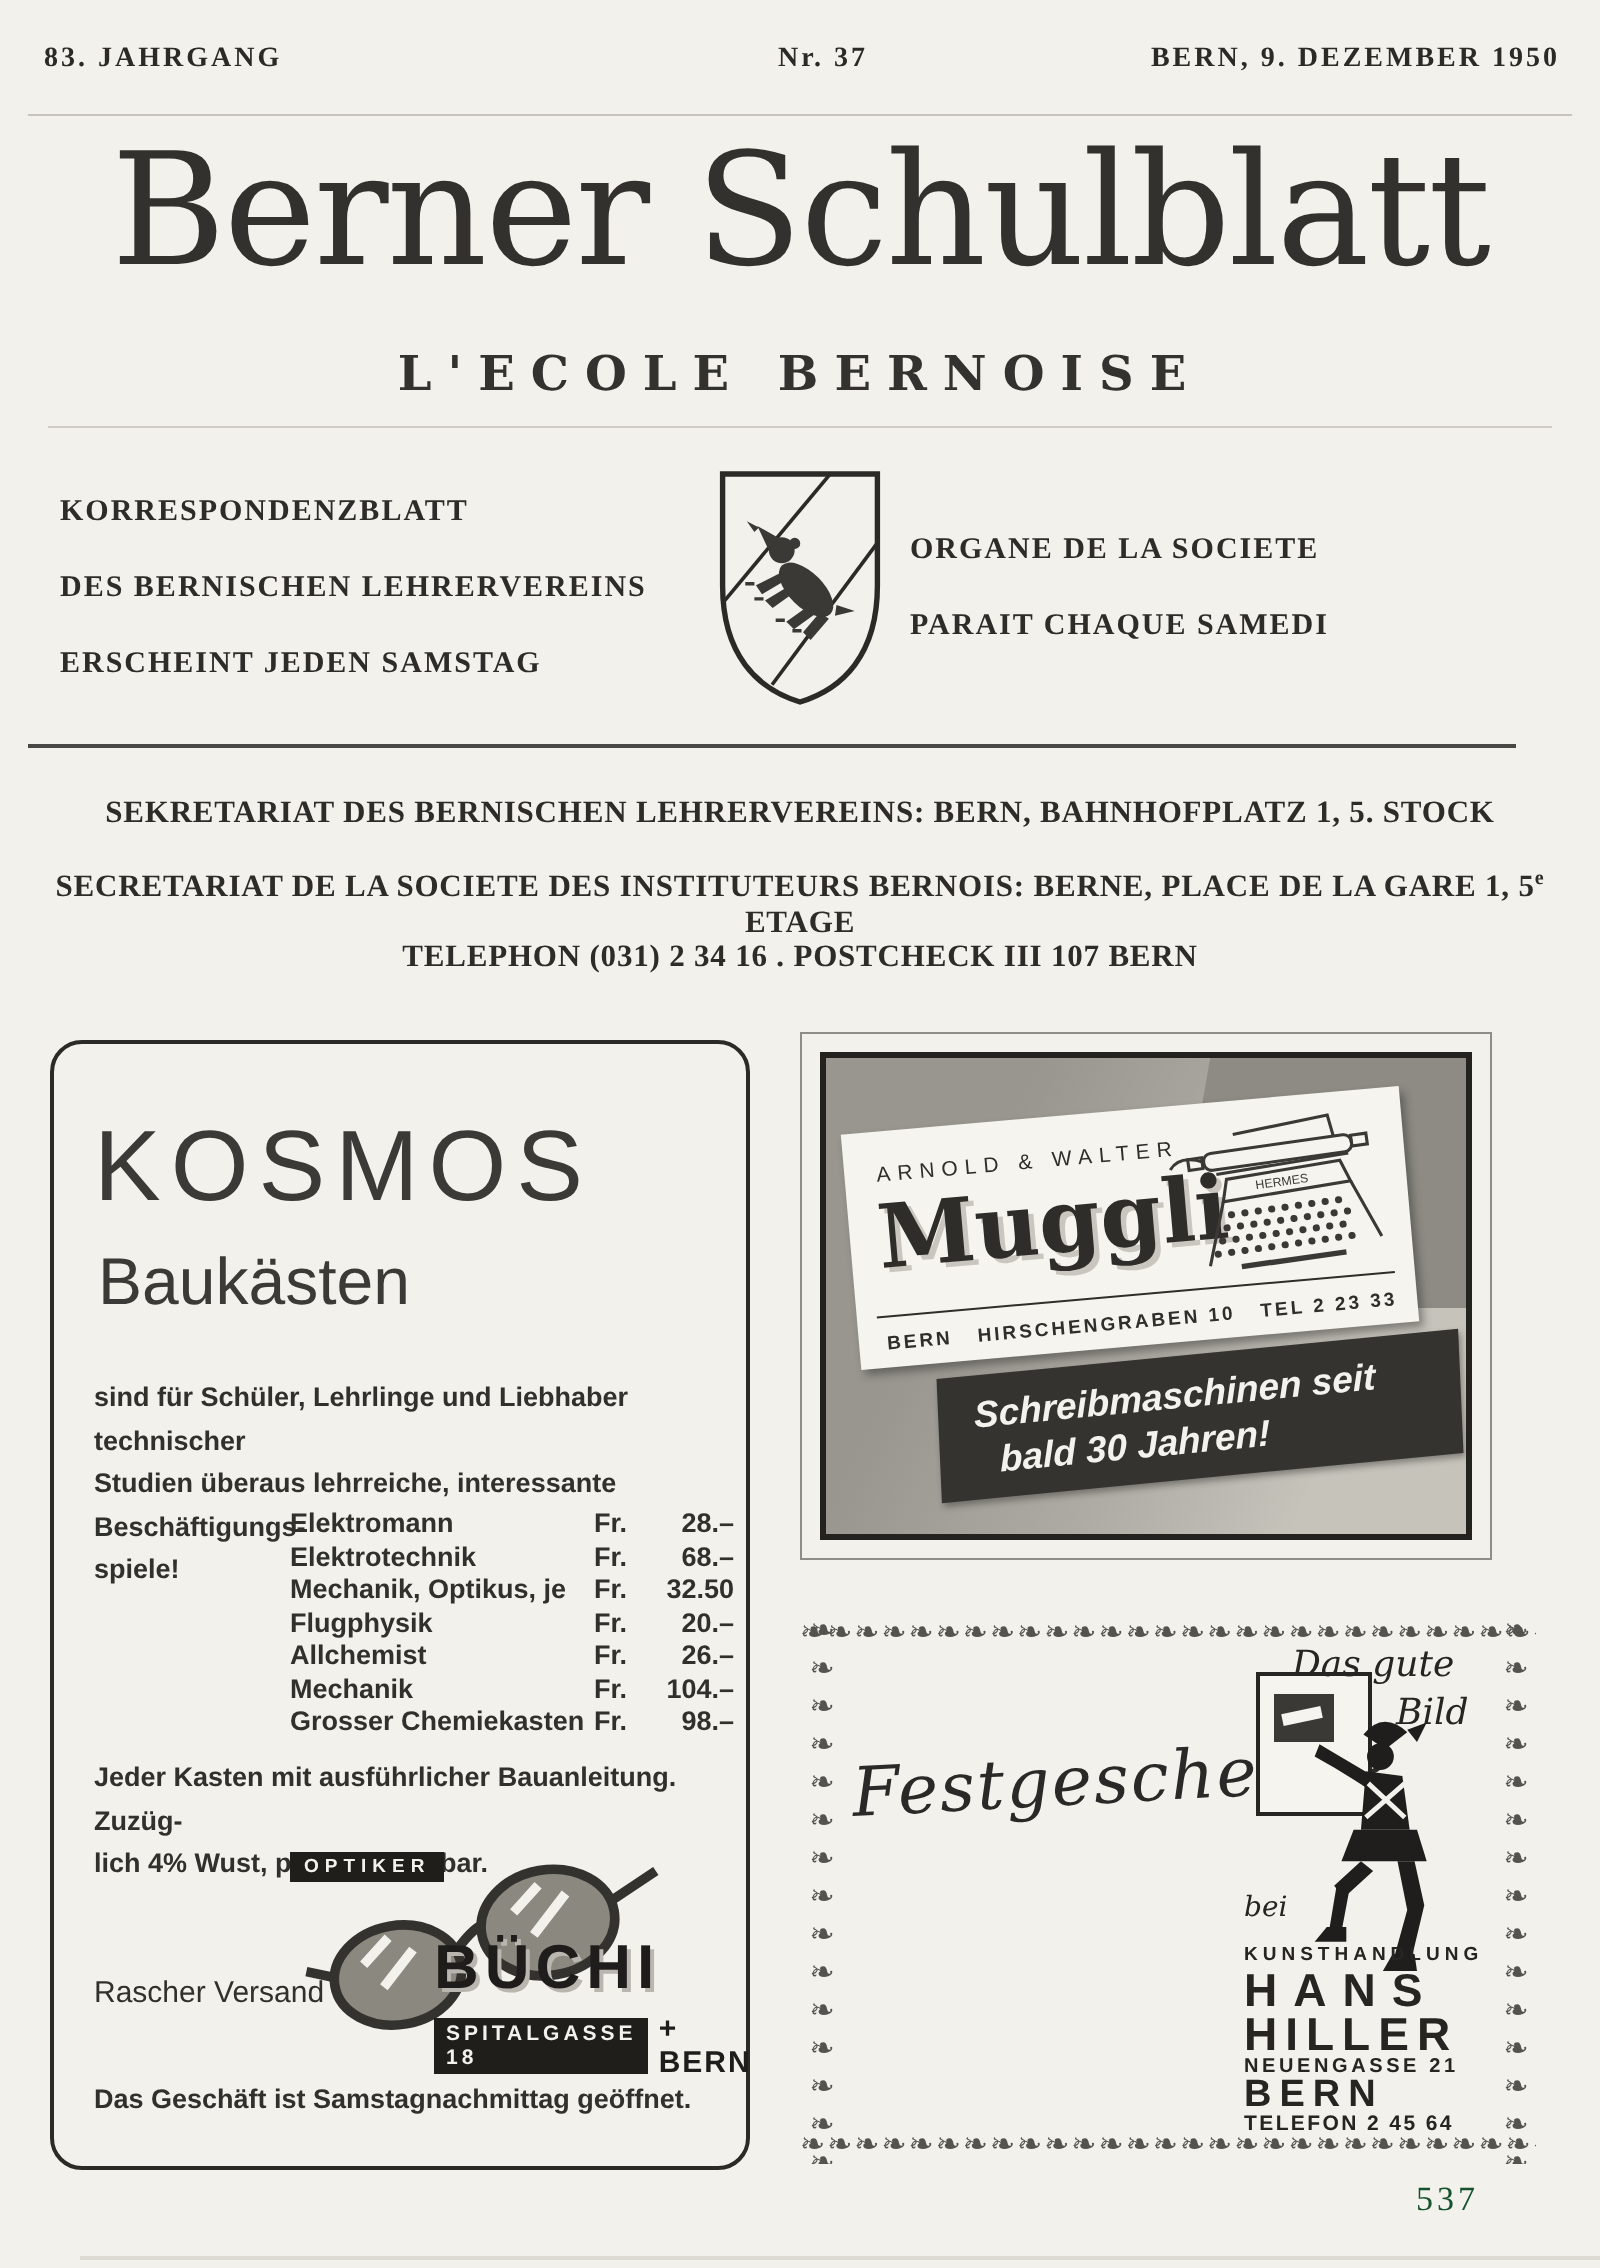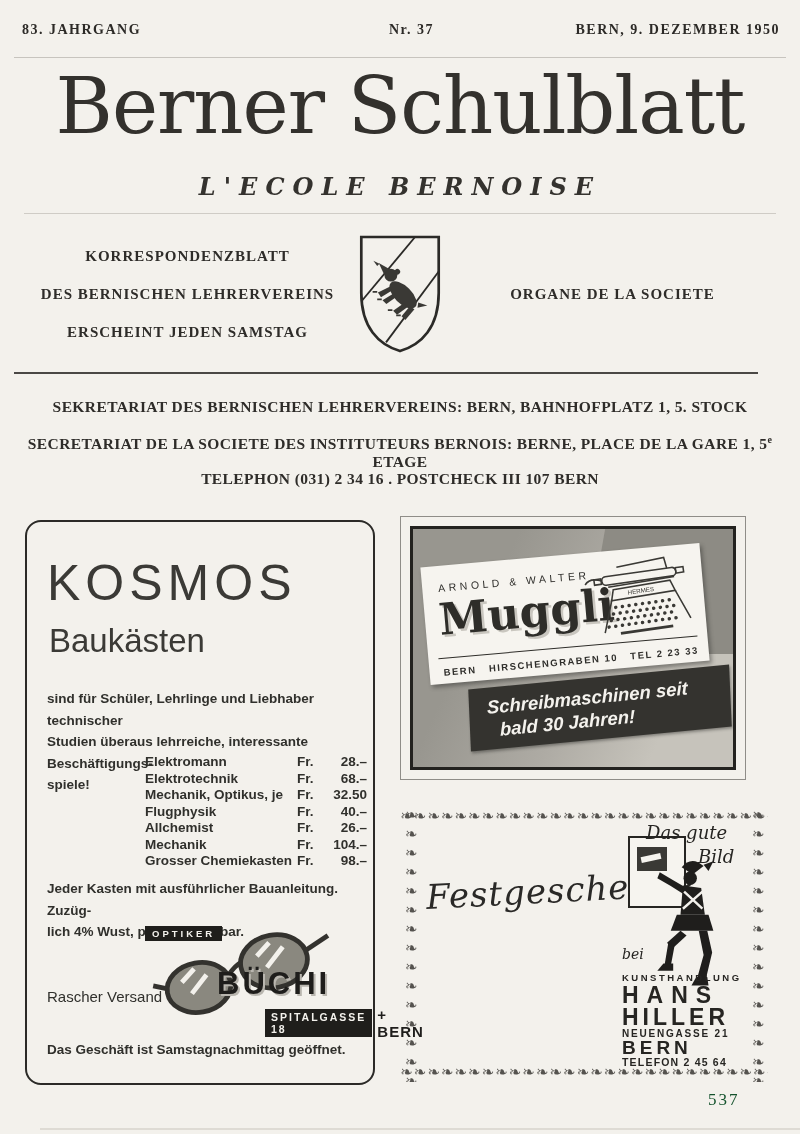--- a/index.html
+++ b/index.html
@@ -20,26 +20,26 @@
   .rule { background:#c7c4be; height:1px; }
   .rule-top { top:57px; left:14px; width:772px; }
   .rule-mid { top:213px; left:24px; width:752px; background:#cfccc6; }
   .rule-strong { top:372px; left:14px; width:744px; height:2px; background:#4a4845; }
   .paper-edge { bottom:4px; left:40px; right:0; height:2px; background:#dedbd4; }
 
   .title { top:62px; left:0; right:0; text-align:center;
     font-family:"DejaVu Serif", serif; font-size:78px; line-height:1.15;
     color:#33312d; letter-spacing:-1px; }
   .subtitle { top:172px; left:0; right:0; text-align:center;
-    font-family:"DejaVu Serif", serif; font-style:italic; font-weight:bold;
+    font-family:"DejaVu Serif", serif; font-weight:bold;
     font-size:24px; letter-spacing:8px; color:#34322e; }
 
   .midblock { top:228px; left:30px; width:740px; height:132px;
     display:flex; align-items:center; justify-content:space-between; }
-  .midcol { width:315px; text-align:center; font-weight:bold; font-size:15px;
+  .midcol { width:315px; text-align:left; font-weight:bold; font-size:15px;
     letter-spacing:1px; line-height:38px; color:#2e2c29; }
   .crest { width:86px; height:126px; flex:0 0 auto; }
 
   .sek { left:0; right:0; text-align:center; font-weight:bold;
     font-size:15.5px; letter-spacing:0.4px; color:#2e2c29; }
   .sek sup { font-size:10px; }
 
   
   .kosmos { left:25px; top:520px; width:350px; height:565px;
     border:2px solid #2b2a27; border-radius:16px;
@@ -52,21 +52,21 @@
   .k-val { text-align:right; }
   .k-note { left:20px; top:356px; width:322px; font-size:13.5px; font-weight:bold; line-height:1.6; }
   .buechi { left:98px; top:398px; width:240px; height:112px; }
   .optiker { left:20px; top:6px; background:#1f1e1b; color:#f3f1ec;
     font-size:9.5px; letter-spacing:3px; padding:2px 7px; font-weight:bold; z-index:3; }
   .glasses { left:0; top:2px; width:236px; height:96px; z-index:1; }
   .buechi-name { left:92px; top:46px; font-size:31px; font-weight:bold; letter-spacing:3px;
     color:#1e1d1b; text-shadow:2px 2px 0 #b9b6af; z-index:2; }
   .spital-row { left:92px; top:86px; display:flex; align-items:center; gap:5px; z-index:3; }
   .spital-bar { background:#1f1e1b; color:#f3f1ec; font-size:10.5px; letter-spacing:2px;
-    font-weight:bold; padding:2px 6px;margin-left:48px; }
+    font-weight:bold; padding:2px 6px; }
   .spital-city { font-size:15px; font-weight:bold; letter-spacing:1px; color:#1e1d1b; }
   .k-versand { left:20px; top:466px; font-size:15px; }
   .k-footer { left:20px; top:520px; font-size:13.5px; font-weight:bold; }
 
   
   .muggli { left:400px; top:516px; width:346px; height:264px; border:1px solid #8f8d88; }
   .m-photo { left:9px; top:9px; right:9px; bottom:9px; border:3px solid #23221f;
     background:linear-gradient(115deg,#98968f 25%,#aeaba4 55%,#c6c3bb 80%);
     overflow:hidden; font-family:"Liberation Sans", sans-serif; }
   .m-patch { right:-12px; top:-10px; width:150px; height:135px; background:#8d8b84;
@@ -149,20 +149,21 @@
       <path d="M30 58 L26 70 L31 71 L34 59 Z"></path>
       <path d="M37 60 L34 72 L39 72 L41 60 Z"></path>
       <path d="M50 60 L48 72 L53 72 L55 60 Z"></path>
       <path d="M56 58 L57 70 L62 70 L61 57 Z"></path>
       <path d="M59 50 L67 46 L62 54 Z"></path>
       <path d="M25 70 L22 73 M33 72 L30 75 M47 72 L44 75 M56 70 L53 73" stroke="#3a3935" stroke-width="1.6"></path>
     </g>
   </svg>
   <div class="midcol">
     <div>ORGANE DE LA SOCIETE</div>
+    <div>PARAIT CHAQUE SAMEDI</div>
   </div>
 </div>
 
 <div class="abs rule rule-strong"></div>
 
 <div class="abs sek" style="top:398px;">SEKRETARIAT DES BERNISCHEN LEHRERVEREINS: BERN, BAHNHOFPLATZ 1, 5. STOCK</div>
 <div class="abs sek" style="top:434px;">
   <span>SECRETARIAT DE LA SOCIETE DES INSTITUTEURS BERNOIS: BERNE, PLACE DE LA GARE 1, 5</span><sup>e</sup><span> ETAGE</span>
 </div>
 <div class="abs sek" style="top:470px;">TELEPHON (031) 2 34 16 . POSTCHECK III 107 BERN</div>
@@ -187,21 +188,21 @@
         <span class="k-val">68.–</span>
       </div>
     <div class="k-row">
         <span>Mechanik, Optikus, je</span>
         <span>Fr.</span>
         <span class="k-val">32.50</span>
       </div>
     <div class="k-row">
         <span>Flugphysik</span>
         <span>Fr.</span>
-        <span class="k-val">40.–</span>
+        <span class="k-val">20.–</span>
       </div>
     <div class="k-row">
         <span>Allchemist</span>
         <span>Fr.</span>
         <span class="k-val">26.–</span>
       </div>
     <div class="k-row">
         <span>Mechanik</span>
         <span>Fr.</span>
         <span class="k-val">104.–</span>

